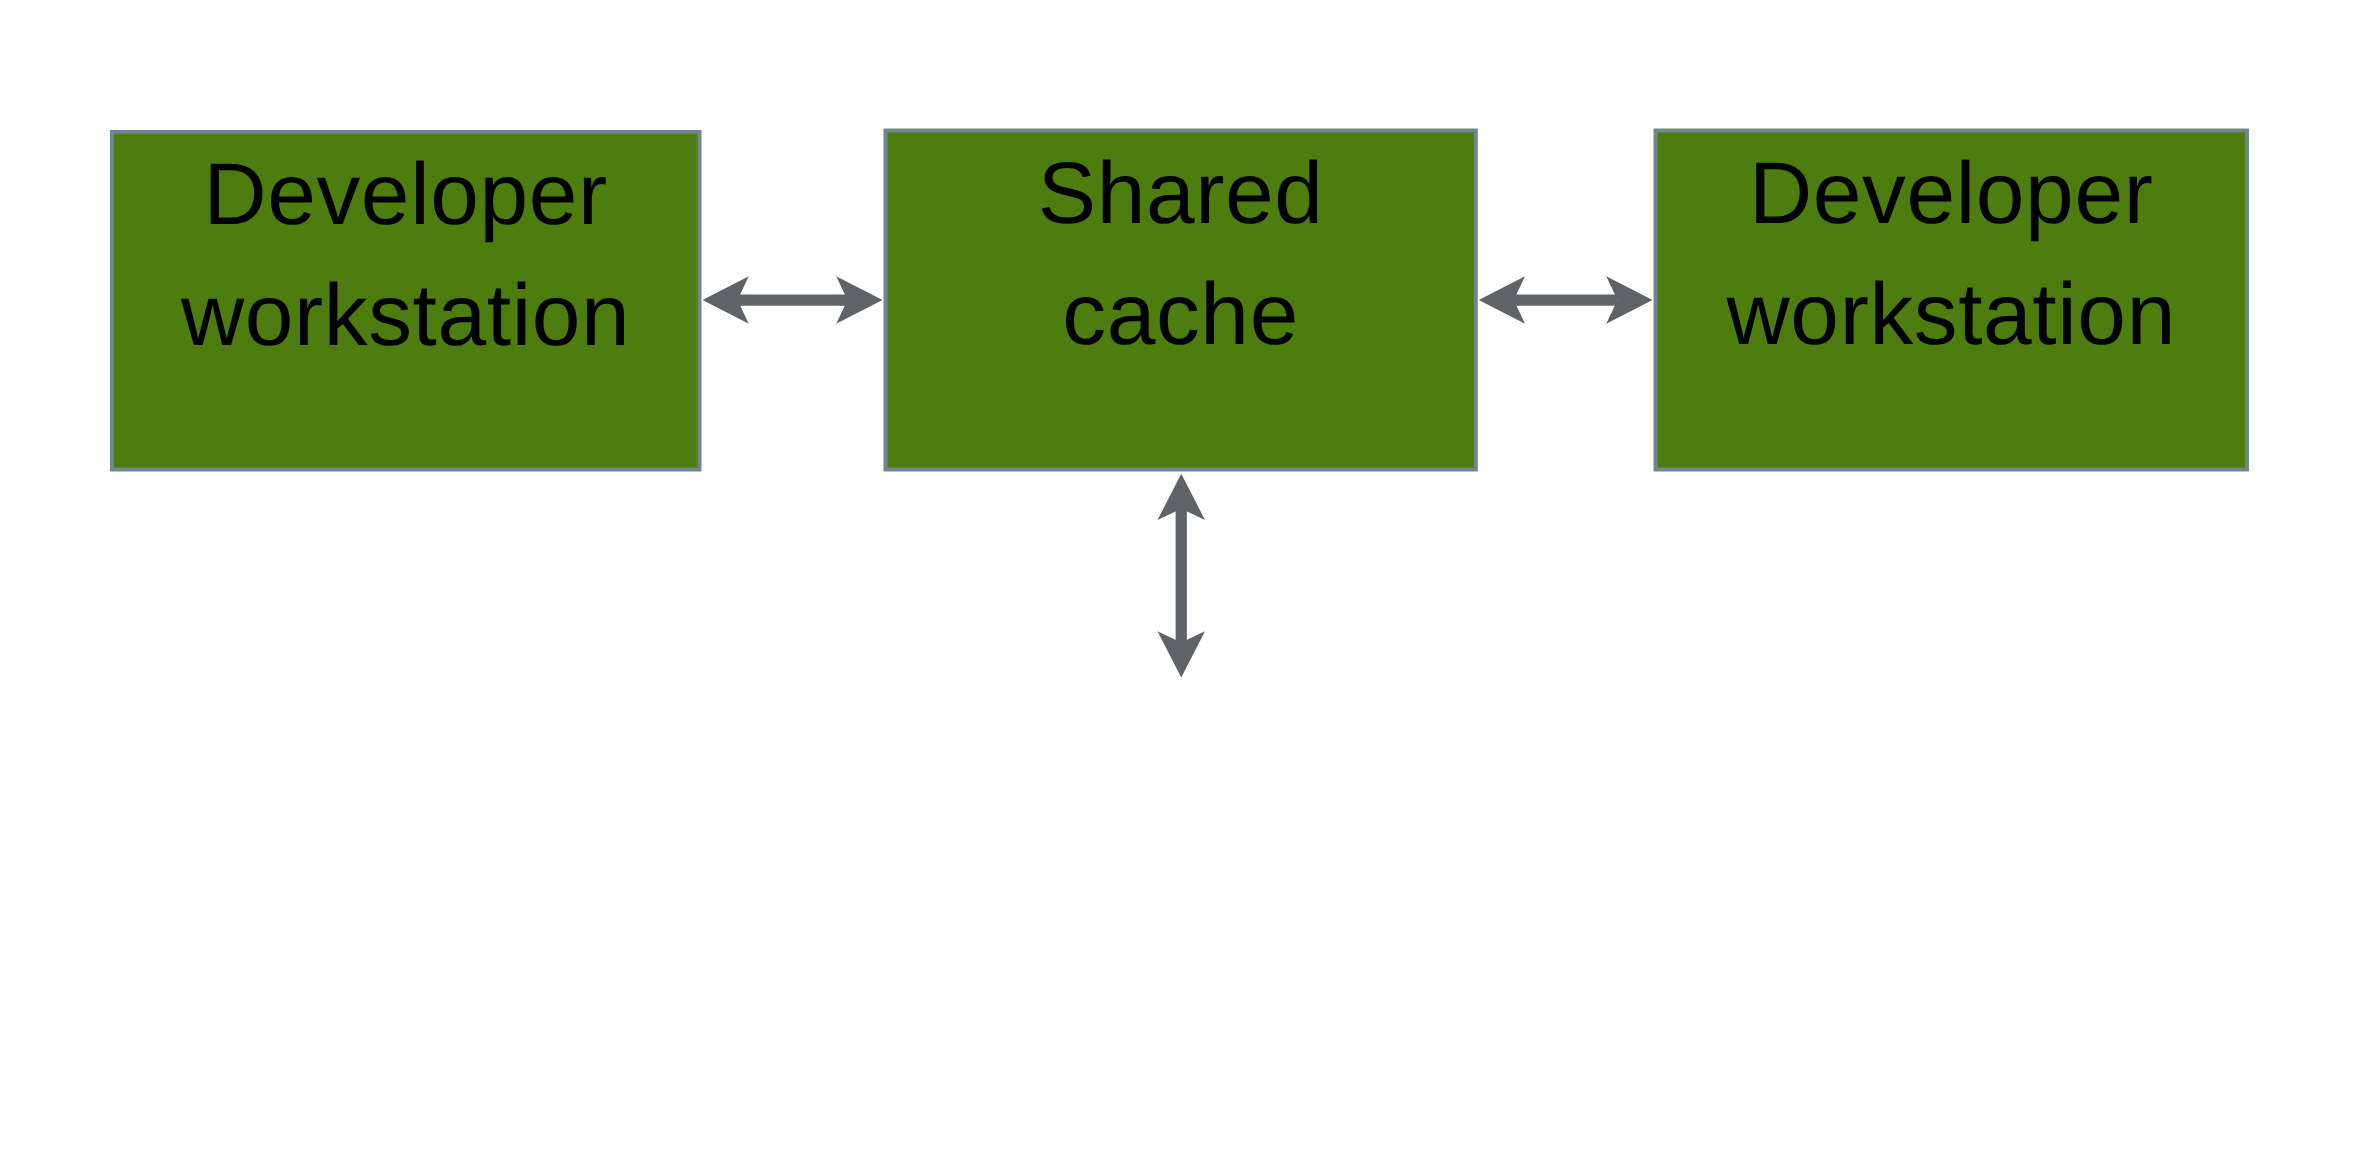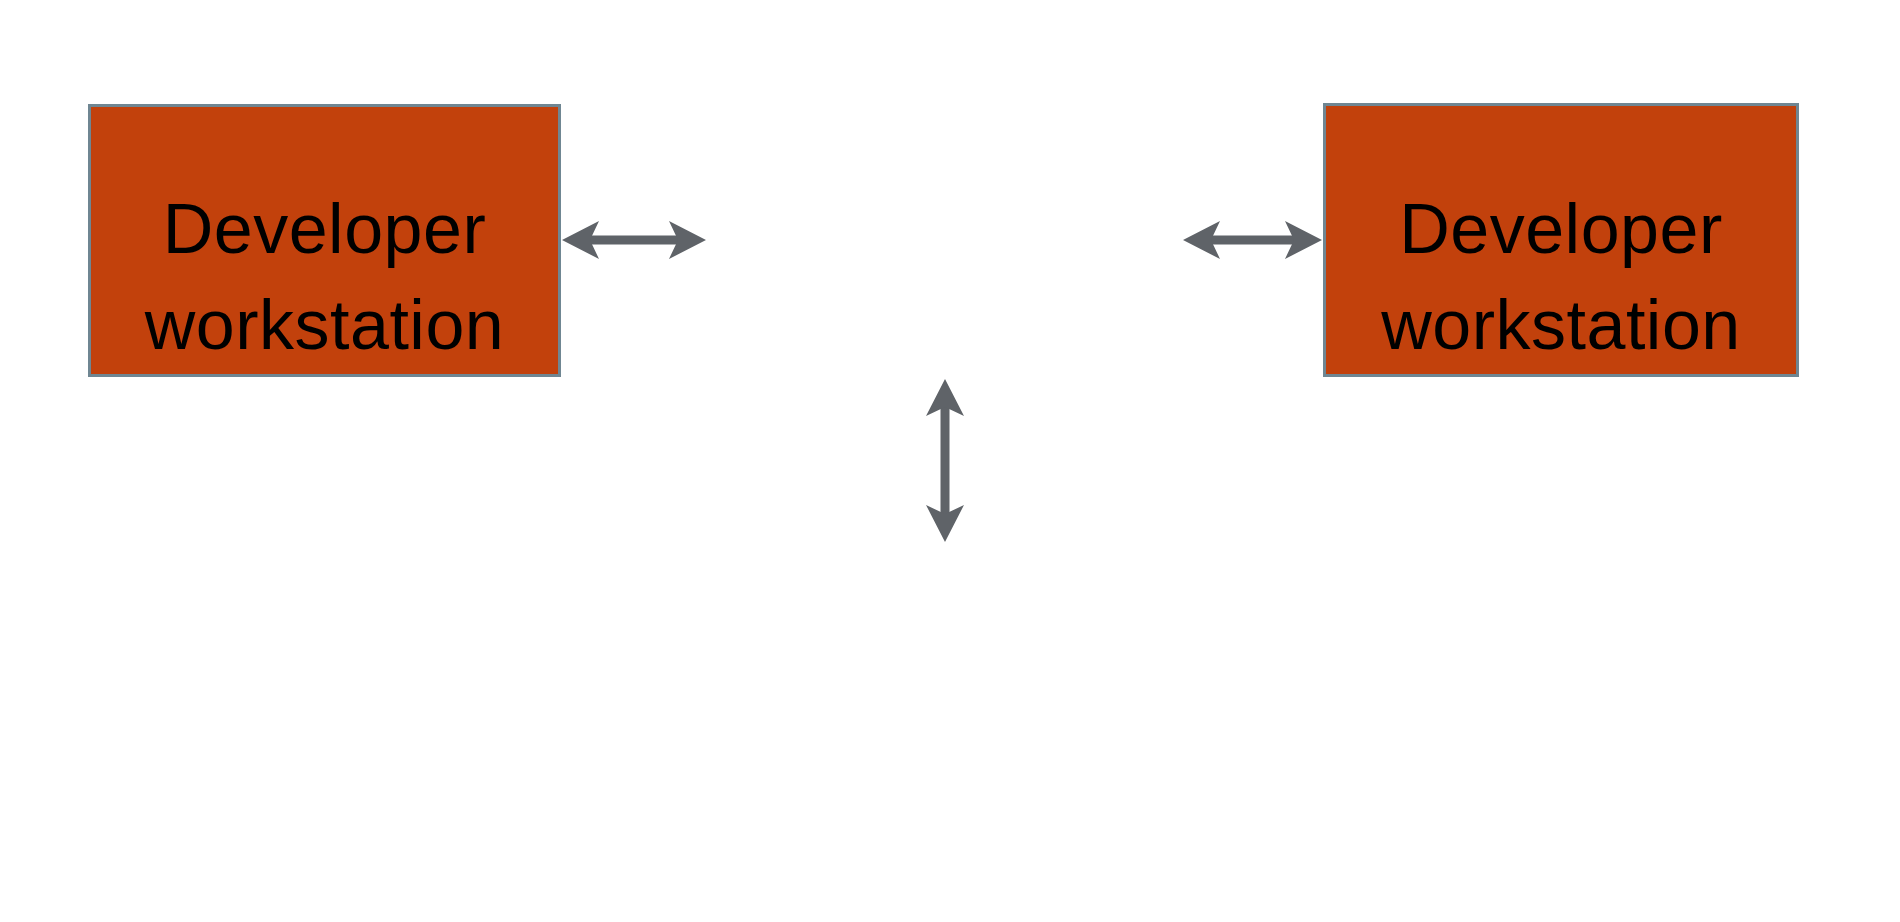--- a/index.html
+++ b/index.html
@@ -11,24 +11,24 @@
     position: relative;
     width: 1900px;
     height: 922px;
     background: #ffffff;
     font-family: "Liberation Sans", sans-serif;
     overflow: hidden;
   }
   .node {
     position: absolute;
     box-sizing: border-box;
-    background: #c2410c;
+    background: #4d7c0f;
     border: 3px solid #6f8692;
     display: flex;
-    align-items: flex-end;
+    align-items: flex-start;
     justify-content: center;
     text-align: center;
   }
   .node-label {
     font-size: 70px;
     line-height: 1.38;
     color: #000000;
     white-space: pre-line;
     letter-spacing: 0.5px;
   }
@@ -44,20 +44,24 @@
 </head>
 <body>
 
 <div class="canvas">
 
   <div class="node node-dev-left">
     <span class="node-label">Developer
 workstation</span>
   </div>
 
+  <div class="node node-cache">
+    <span class="node-label">Shared
+cache</span>
+  </div>
 
   <div class="node node-dev-right">
     <span class="node-label">Developer
 workstation</span>
   </div>
 
 
   <svg class="arrow" style="left:561px; top:216px;" width="146" height="48">
     <line x1="28" y1="24" x2="118" y2="24" stroke-width="9" stroke="#5f6368"></line>
     <polygon points="1,24 38,5 29,24 38,43" fill="#5f6368"></polygon>

